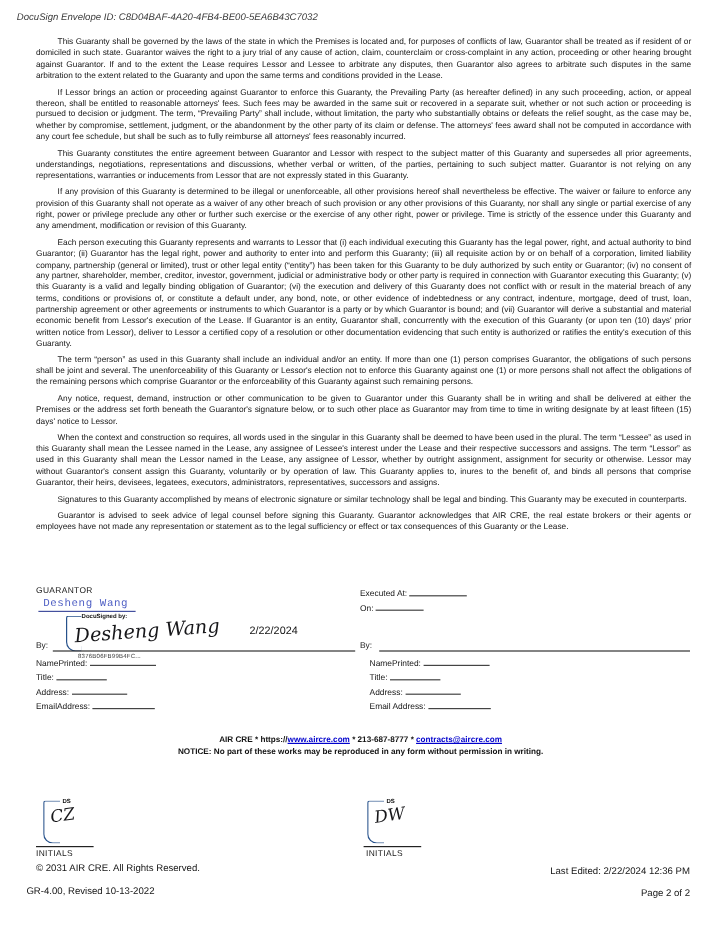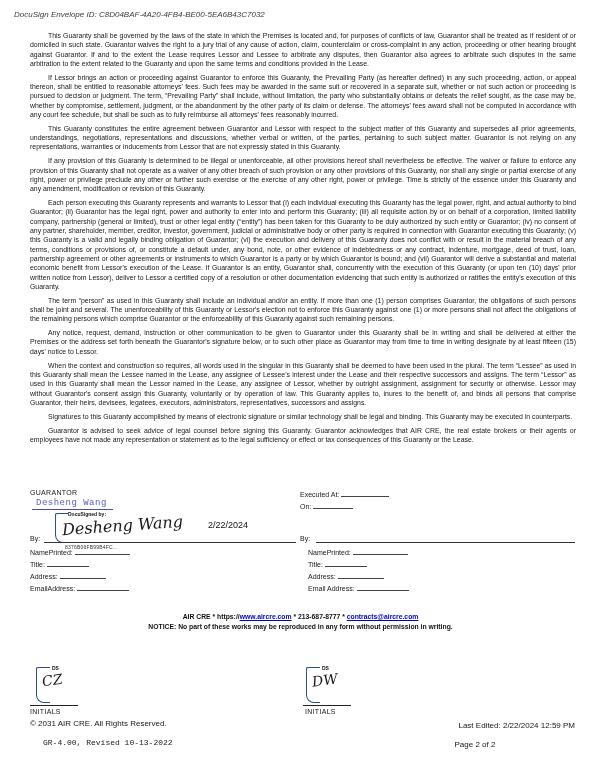--- a/index.html
+++ b/index.html
@@ -119,17 +119,17 @@
   <div class="abs init-line" style="left:30px;top:705px;width:48px;"></div>
   <div class="abs init-label" style="left:30px;top:708px;">INITIALS</div>
 
   <div class="abs ds-by-label" style="left:322px;top:665px;">DS</div>
   <div class="abs ds-bracket" style="left:306px;top:667px;width:13px;height:34px;"></div>
   <div class="abs script" style="left:312px;top:672px;font-size:14px;transform:rotate(-8deg);">DW</div>
   <div class="abs init-line" style="left:303px;top:705px;width:48px;"></div>
   <div class="abs init-label" style="left:305px;top:708px;">INITIALS</div>
 
   <div class="abs small-foot" style="left:30px;top:719px;">© 2031 AIR CRE.  All Rights Reserved.</div>
-  <div class="abs small-foot" style="left:43px;top:738px;font-family:Liberation Mono, monospace;">GR-4.00, Revised 10-13-2022</div>
-  <div class="abs small-foot right-align" style="left:375px;top:721px;width:200px;">Last Edited: 2/22/2024 12:59 PM</div>
-  <div class="abs small-foot right-align" style="left:375px;top:740px;width:200px;text-align:center;">Page 2 of 2</div>
+  <div class="abs small-foot" style="left:22px;top:738px;">GR-4.00, Revised 10-13-2022</div>
+  <div class="abs small-foot right-align" style="left:375px;top:721px;width:200px;">Last Edited: 2/22/2024 12:36 PM</div>
+  <div class="abs small-foot right-align" style="left:375px;top:740px;width:200px;">Page 2 of 2</div>
 
 </div>
 
 </body></html>

